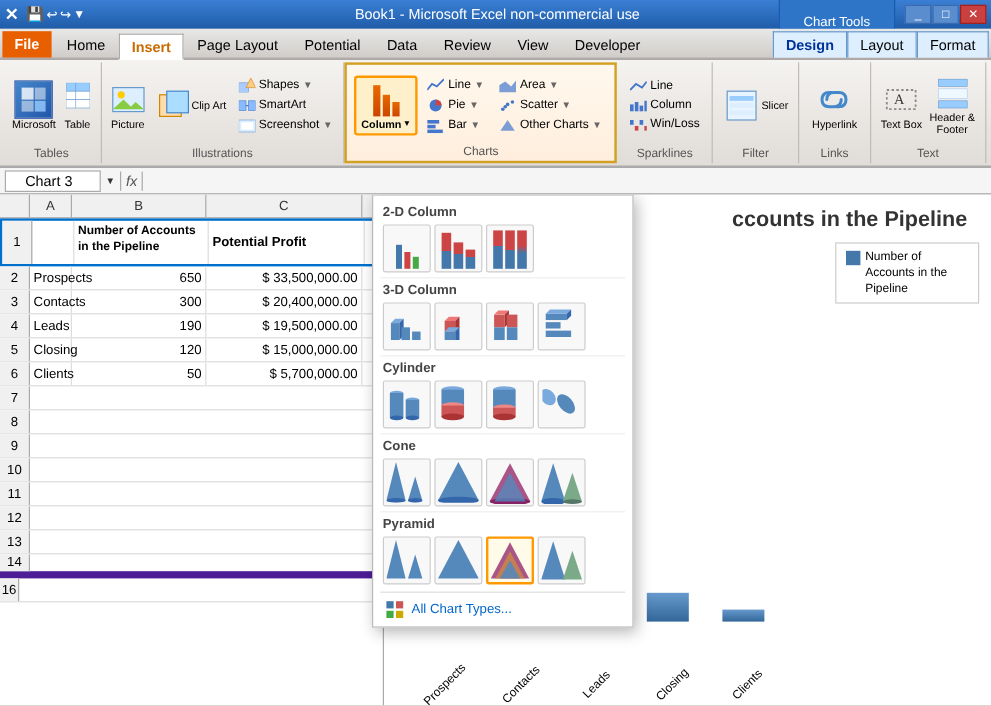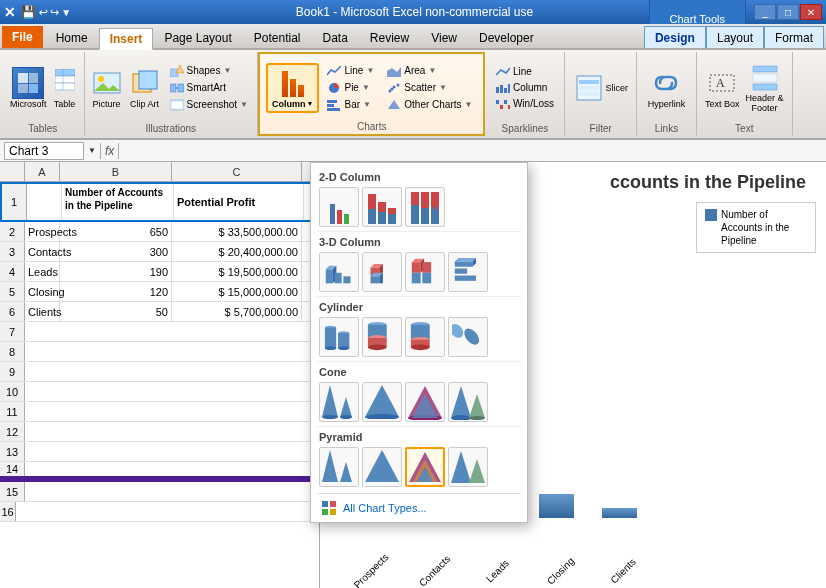--- a/index.html
+++ b/index.html
@@ -115,21 +115,21 @@
         <div style="display:flex;flex-direction:column;align-items:center;cursor:pointer;padding:2px 3px;">
           <div style="width:30px;height:32px;display:flex;align-items:center;justify-content:center;">
             <svg width="28" height="28" viewBox="0 0 28 28">
                 <rect x="1" y="4" width="26" height="20" fill="#ddeeff" stroke="#6699cc" stroke-width="1"></rect>
                 <circle cx="8" cy="10" r="3" fill="#ffcc00"></circle>
                 <polyline points="1,22 10,14 16,20 20,16 27,22" fill="#88cc44" stroke="none"></polyline>
               </svg>
           </div>
           <span style="font-size:9px;">Picture</span>
         </div>
-        <div style="display:flex;flex-direction:column;align-items:center;cursor:pointer;padding:2px 3px;">
+        <div style="display:flex;align-items:center;cursor:pointer;padding:2px 3px;">
           <div style="width:30px;height:32px;display:flex;align-items:center;justify-content:center;">
             <svg width="28" height="28" viewBox="0 0 28 28">
                 <rect x="2" y="5" width="18" height="18" fill="#ffddaa" stroke="#cc8800" stroke-width="1"></rect>
                 <rect x="8" y="2" width="18" height="18" fill="#aaddff" stroke="#4488cc" stroke-width="1"></rect>
               </svg>
           </div>
           <span style="font-size:9px;">Clip Art</span>
         </div>
         <div style="display:flex;flex-direction:column;gap:1px;">
           <div class="small-btn">
@@ -315,21 +315,21 @@
           </div>
           <span style="font-size:9px;text-align:center;line-height:1.1;">Header &amp;<br>Footer</span>
         </div>
       </div>
       <div style="font-size:10px;color:#555;margin-top:2px;">Text</div>
     </div>
 
   </div>
 
   <div style="background:#f5f5f5;border-bottom:1px solid #aaa;display:flex;align-items:center;height:22px;padding:0 4px;gap:4px;">
-    <input style="width: 80px; border: 1px solid rgb(170, 170, 170); padding: 1px 4px; font-size: 12px; background: white;" value="Chart 3" readonly="">
+    <input style="width: 80px; border: 1px solid rgb(170, 170, 170); padding: 1px 16px; font-size: 12px; background: white;" value="Chart 3" readonly="">
     <div style="font-size:8px;color:#333;cursor:pointer;">▼</div>
     <div style="width:1px;height:16px;background:#aaa;"></div>
     <span style="font-style:italic;font-size:12px;color:#555;">fx</span>
     <div style="width:1px;height:16px;background:#aaa;"></div>
     <input style="flex: 1 1 0%; border: none; background: transparent; font-size: 12px; outline: none;" value="">
   </div>
 
   <div style="display:flex;flex:1;overflow:hidden;position:relative;">
 
     <div style="background:white;flex:0 0 320px;display:flex;flex-direction:column;border-right:1px solid #aaa;overflow:hidden;">
@@ -402,24 +402,20 @@
       <div style="display:flex;height:20px;border-bottom:1px solid #ddd;">
           <div style="width:25px;background:#f0f0f0;border-right:1px solid #aaa;display:flex;align-items:center;justify-content:center;font-size:11px;">12</div>
           <div style="flex:1;"></div>
         </div>
       <div style="display:flex;height:20px;border-bottom:1px solid #ddd;">
           <div style="width:25px;background:#f0f0f0;border-right:1px solid #aaa;display:flex;align-items:center;justify-content:center;font-size:11px;">13</div>
           <div style="flex:1;"></div>
         </div>
       <div style="display:flex;height:20px;border-bottom:6px solid #4c1d95;gap:12px;">
           <div style="width:25px;background:#f0f0f0;border-right:1px solid #aaa;display:flex;align-items:center;justify-content:center;font-size:11px;">14</div>
-          <div style="flex:1;"></div>
-        </div>
-      <div style="display:flex;height:20px;border-bottom:1px solid #ddd;">
-          <div style="width:25px;background:#f0f0f0;border-right:1px solid #aaa;display:flex;align-items:center;justify-content:center;font-size:11px;">15</div>
           <div style="flex:1;"></div>
         </div>
       <div style="display:flex;height:20px;border-bottom:1px solid #ddd;">
           <div style="width:16px;background:#f0f0f0;border-right:1px solid #aaa;display:flex;align-items:center;justify-content:center;font-size:11px;">16</div>
           <div style="flex:1;"></div>
         </div>
     </div>
 
     <div style="flex:1;background:white;position:relative;overflow:hidden;">
       <div style="position:absolute;top:10px;left:20px;right:20px;font-size:18px;font-weight:bold;color:#333;text-align:right;">

